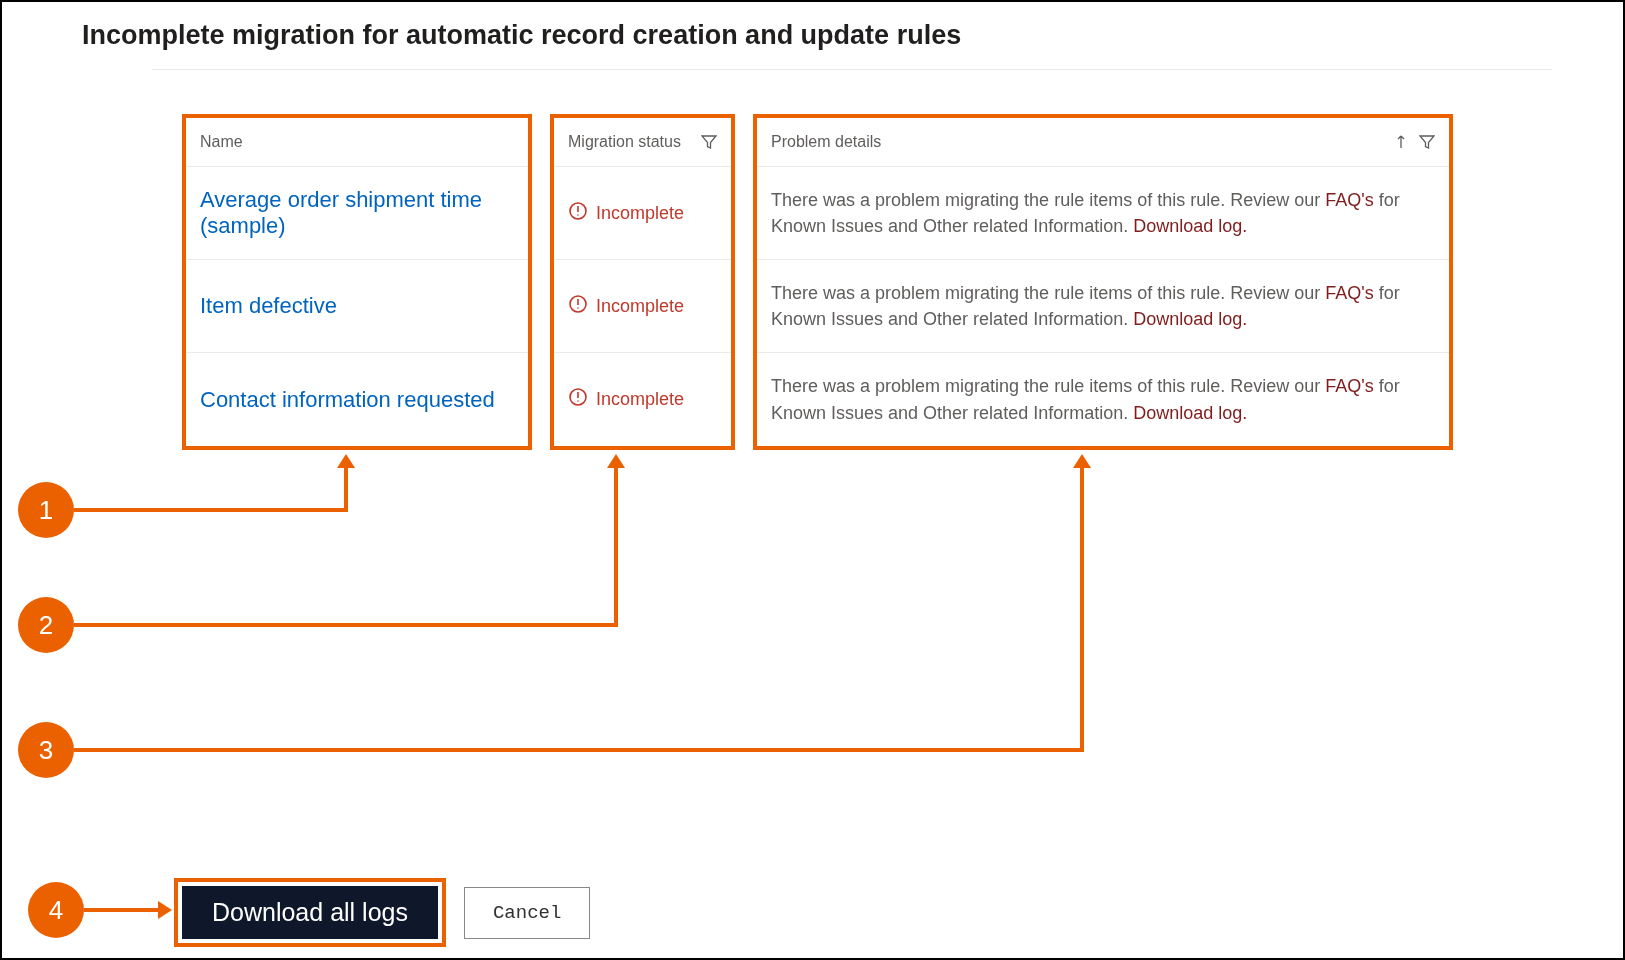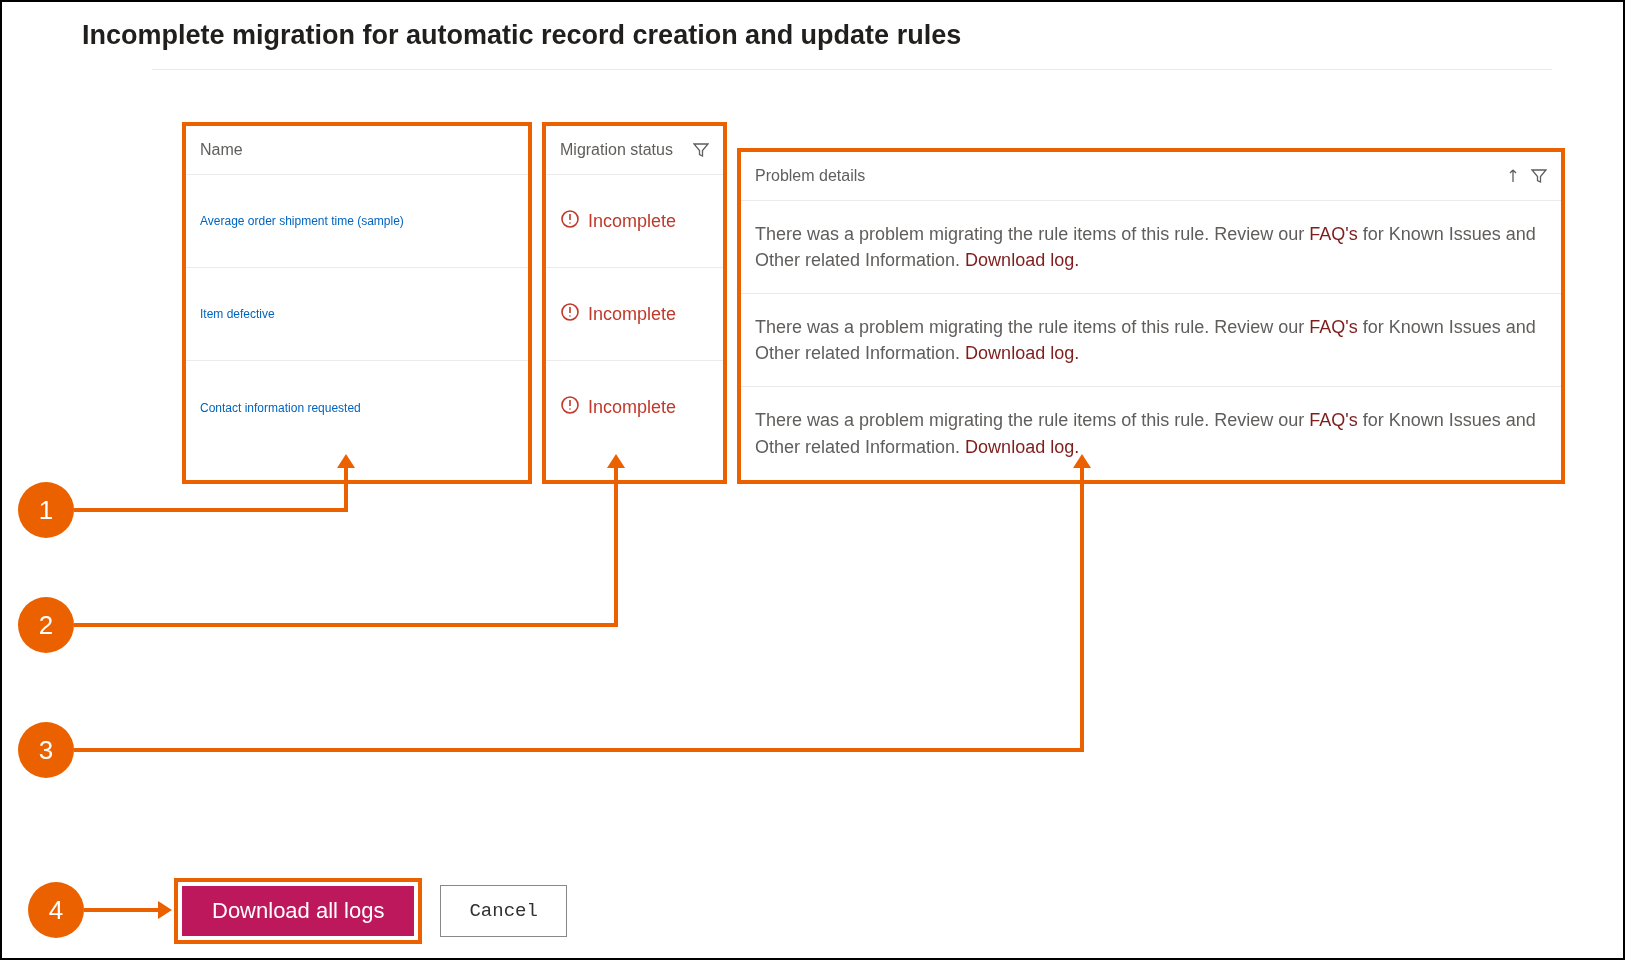--- a/index.html
+++ b/index.html
@@ -29,33 +29,33 @@
   .hr {
     border: none;
     border-top: 1px solid #edebe9;
     margin: 18px 0 0 150px;
     width: 1400px;
   }
 
   .table-zone {
     position: absolute;
     left: 172px;
-    top: 120px;
-    display: flex;
-    gap: 10px;
+    top: 112px;
+    display: flex;
+    gap: 18px;
     padding-left: 8px;
   }
   .col {
     border: 4px solid #eb6100;
     box-sizing: border-box;
     background: #fff;
   }
   .col-name   { width: 350px; }
   .col-status { width: 185px; }
-  .col-detail { width: 828px; margin-top: 26px; }
+  .col-detail { width: 700px; }
 
   .col-head {
     height: 48px;
     border-bottom: 1px solid #edebe9;
     display: flex;
     align-items: center;
     padding: 0 14px;
     font-size: 16px;
     color: #605e5c;
     font-weight: 400;
@@ -72,21 +72,21 @@
     border-bottom: 1px solid #edebe9;
     display: flex;
     align-items: center;
     padding: 0 14px;
     box-sizing: border-box;
   }
   .row-cell:last-child { border-bottom: none; }
 
   .name-link {
     color: #0064bf;
-    font-size: 12px;
+    font-size: 22px;
     text-decoration: none;
   }
   .status-wrap {
     display: flex;
     align-items: center;
     gap: 8px;
     color: #c0392b;
     font-size: 18px;
   }
   .detail-text {
@@ -137,25 +137,25 @@
     display: flex;
     gap: 18px;
     align-items: center;
   }
   .btn-primary-frame {
     border: 4px solid #eb6100;
     padding: 4px;
     display: inline-flex;
   }
   .btn-primary {
-    background: #be185d;
+    background: #0f172a;
     color: #fff;
     border: none;
     padding: 12px 30px;
-    font-size: 22px;
+    font-size: 25px;
     font-family: inherit;
     cursor: pointer;
   }
   .btn-secondary {
     background: #fff;
     color: #323130;
     border: 1px solid #8a8886;
     padding: 14px 28px;
     font-size: 19px;
     font-family: Liberation Mono, monospace;

